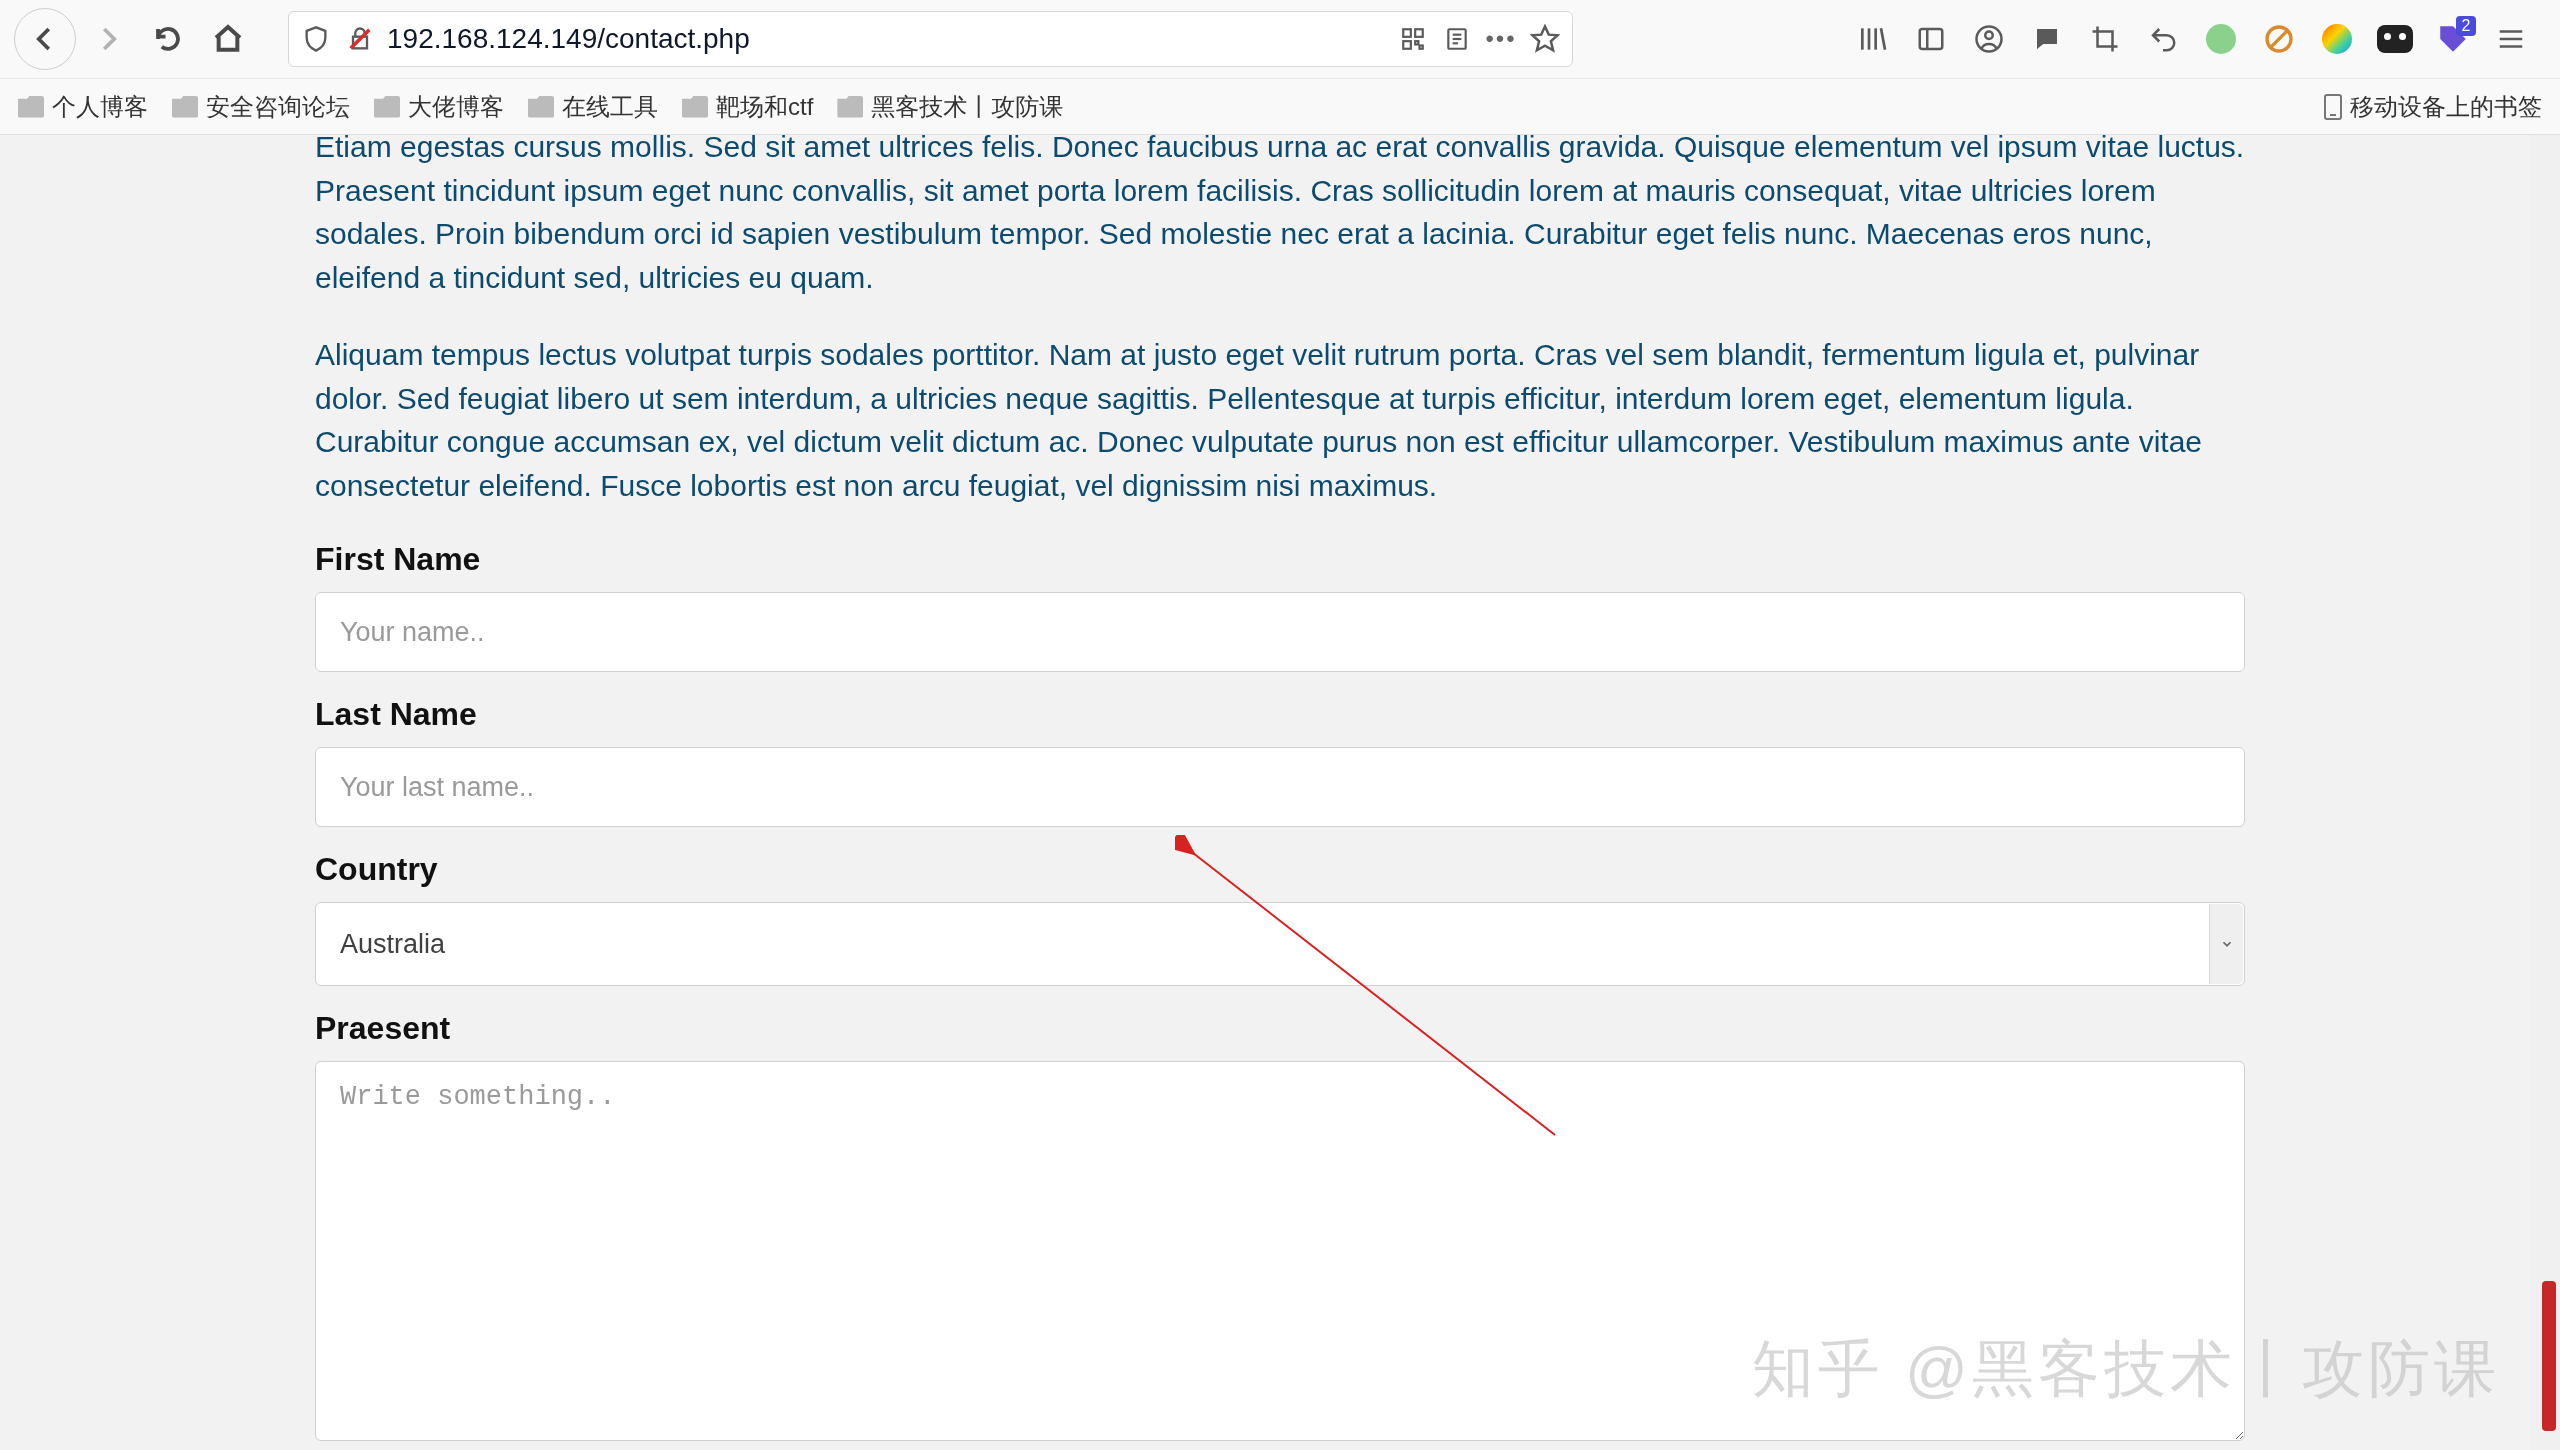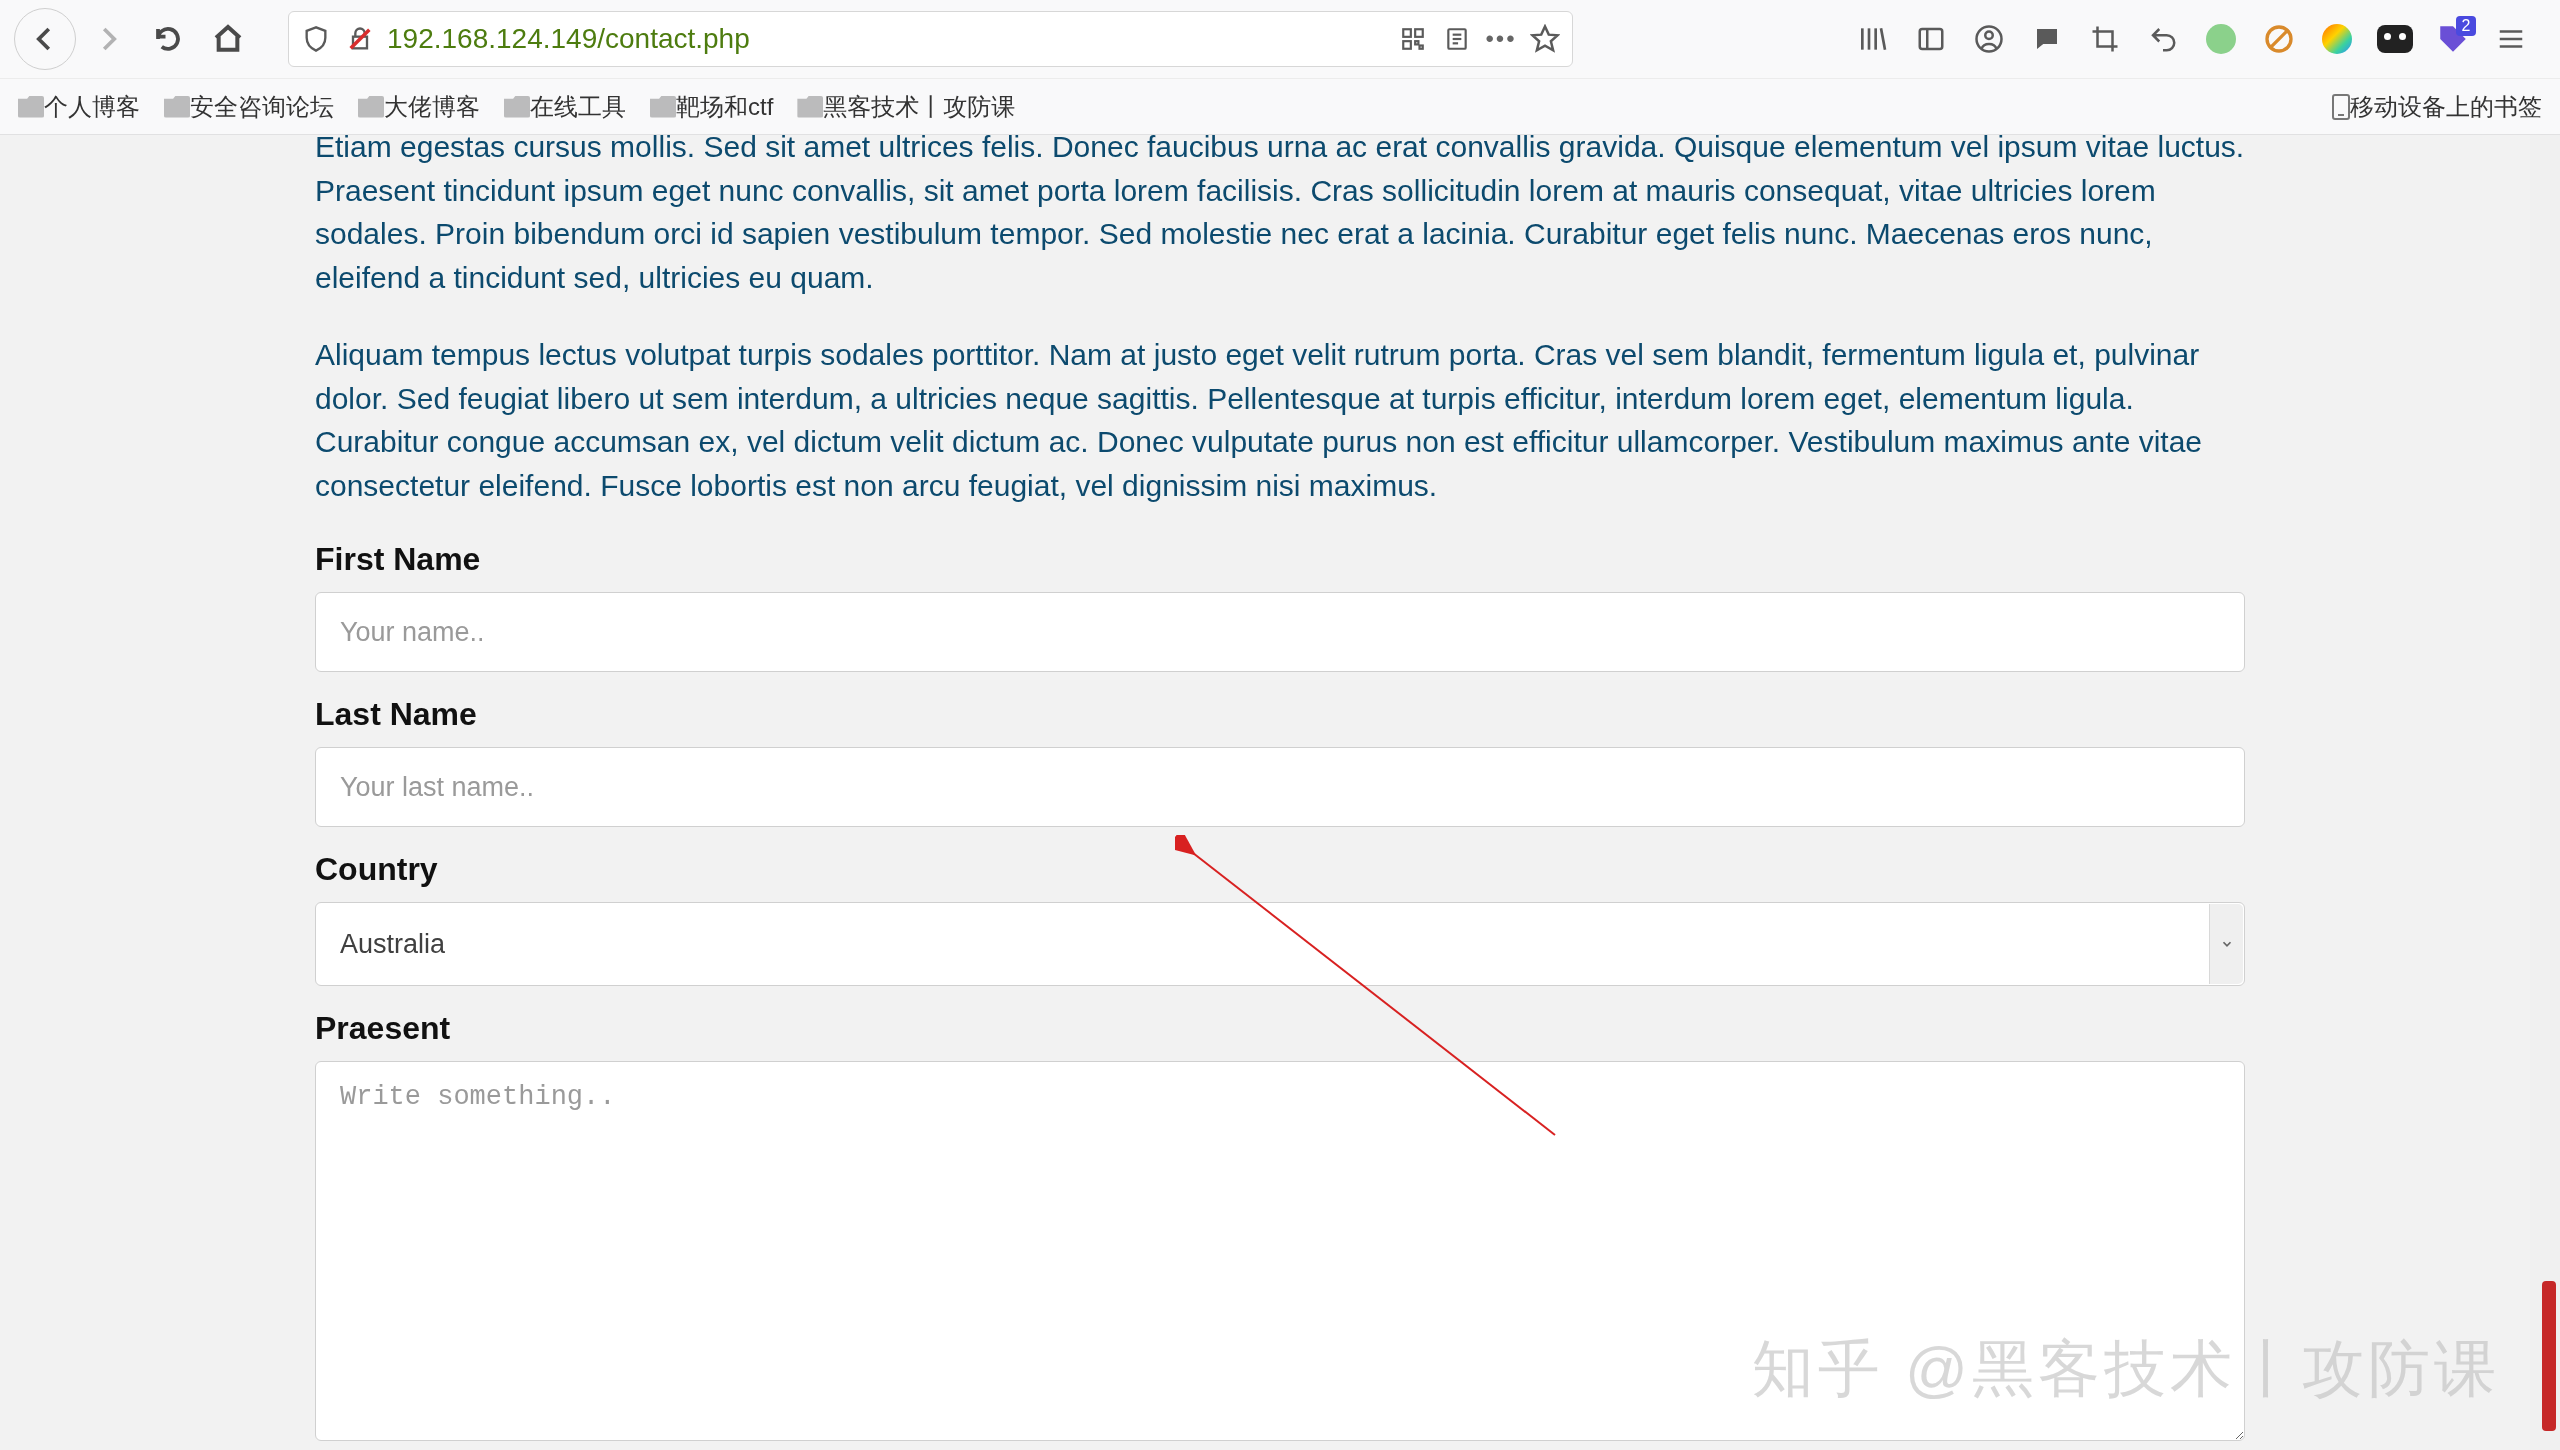--- a/index.html
+++ b/index.html
@@ -7,32 +7,32 @@
 
 
 .chrome { width: 100%; background: #f9f9fa; border-bottom: 1px solid #e1e1e2; }
 .nav-row { display: flex; align-items: center; height: 78px; padding: 0 14px; gap: 4px; }
 .circle-btn { width: 62px; height: 62px; border-radius: 50%; border: 1px solid #cfcfcf; display: flex; align-items: center; justify-content: center; }
 .icon-btn { width: 56px; height: 56px; display: flex; align-items: center; justify-content: center; color: #5a5a5a; }
 .icon-btn svg, .circle-btn svg { stroke: #4a4a4a; fill: none; stroke-width: 3; }
 
 .url-bar { flex: none; width: 1285px; height: 56px; margin-left: 28px; border: 1px solid #d7d7d7; border-radius: 6px; background: #fff; display: flex; align-items: center; padding: 0 10px; gap: 10px; }
 .url-sec-icon { width: 34px; height: 34px; display:flex; align-items:center; justify-content:center; }
-.url-text { font-size: 28px; color: #4d7c0f; flex: 1; }
+.url-text { font-size: 28px; color: #0f172a; flex: 1; }
 .url-right { display: flex; gap: 10px; align-items: center; }
 .url-right .ib { width: 34px; height: 34px; display:flex; align-items:center; justify-content:center; color:#5a5a5a; }
 
 .toolbar-right { margin-left: auto; display: flex; align-items: center; gap: 8px; padding-right: 10px; }
 .toolbar-right .ib { width: 50px; height: 50px; display:flex; align-items:center; justify-content:center; position: relative; }
 .dot { width: 30px; height: 30px; border-radius: 50%; }
 .badge { position:absolute; top:2px; right:2px; background:#4a4adf; color:#fff; font-size:16px; min-width:20px; height:20px; border-radius:4px; display:flex; align-items:center; justify-content:center; }
 
 
 .bookmarks { display:flex; align-items:center; height:56px; padding:0 18px; gap:24px; border-top:1px solid #ececec; }
-.bm { display:flex; align-items:center; font-size:24px; color:#333; }
+.bm { display:flex; align-items:center; gap:8px; font-size:24px; color:#333; }
 .bm-right { margin-left:auto; }
 .folder-ic { width:26px; height:22px; background:#888; clip-path: polygon(0 15%, 35% 15%, 45% 0, 100% 0, 100% 100%, 0 100%); border-radius:2px; opacity:.55; }
 .mobile-ic { width:18px; height:26px; border:2px solid #777; border-radius:3px; position:relative; }
 .mobile-ic::after { content:""; position:absolute; bottom:2px; left:50%; transform:translateX(-50%); width:6px; height:2px; background:#777; }
 
 
 .viewport { position:relative; width:100%; height:calc(1450px - 134px); background:#f2f2f2; overflow:hidden; }
 .scrollbar-track { position:absolute; right:0; top:0; width:30px; height:100%; background:#f0f0f0; }
 .scrollbar-thumb { position:absolute; right:4px; bottom:20px; width:14px; height:150px; background:#c62828; border-radius:4px; }
 .content { width:1930px; margin:0 auto; padding-top:0; }

